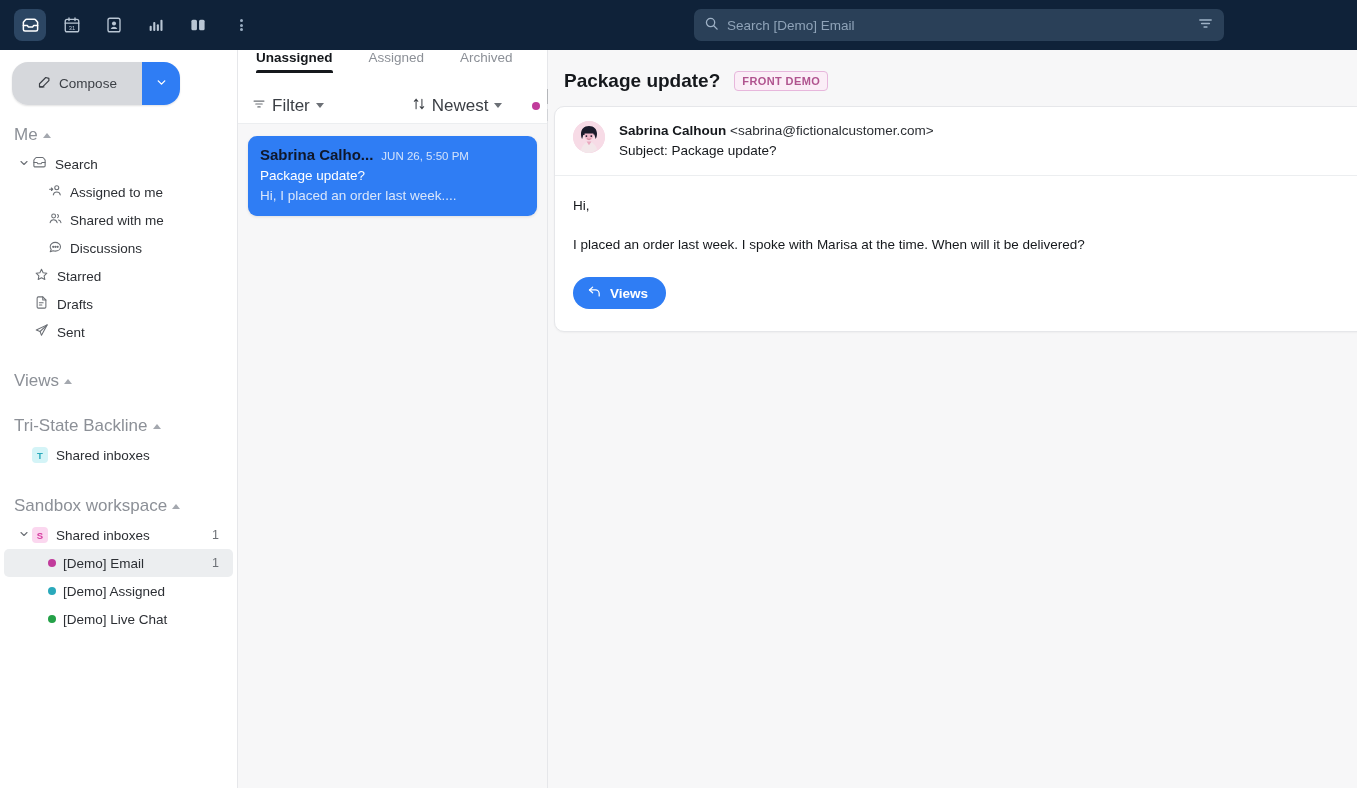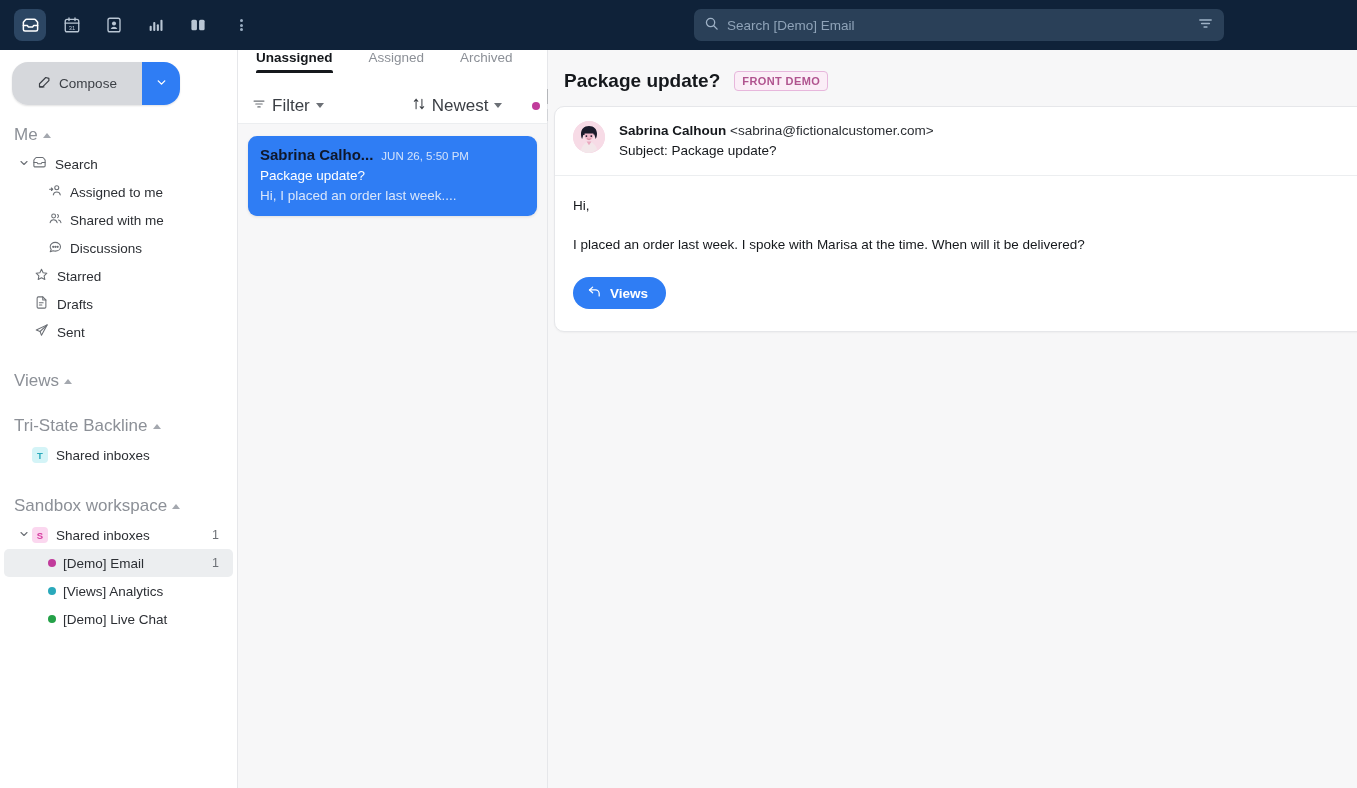--- a/index.html
+++ b/index.html
@@ -391,21 +391,21 @@
       </div>
 
       <div class="nav-item sub selected">
         <span class="inbox-dot" style="background:#c13b9b"></span>
         <span class="lbl">[Demo] Email</span>
         <span class="count">1</span>
       </div>
 
       <div class="nav-item sub">
         <span class="inbox-dot" style="background:#2aa9bb"></span>
-        <span class="lbl">[Views] Analytics</span>
+        <span class="lbl">[Demo] Assigned</span>
       </div>
 
       <div class="nav-item sub">
         <span class="inbox-dot" style="background:#24a148"></span>
         <span class="lbl">[Demo] Live Chat</span>
       </div>
     </div>
 
     <div class="listcol">
 

